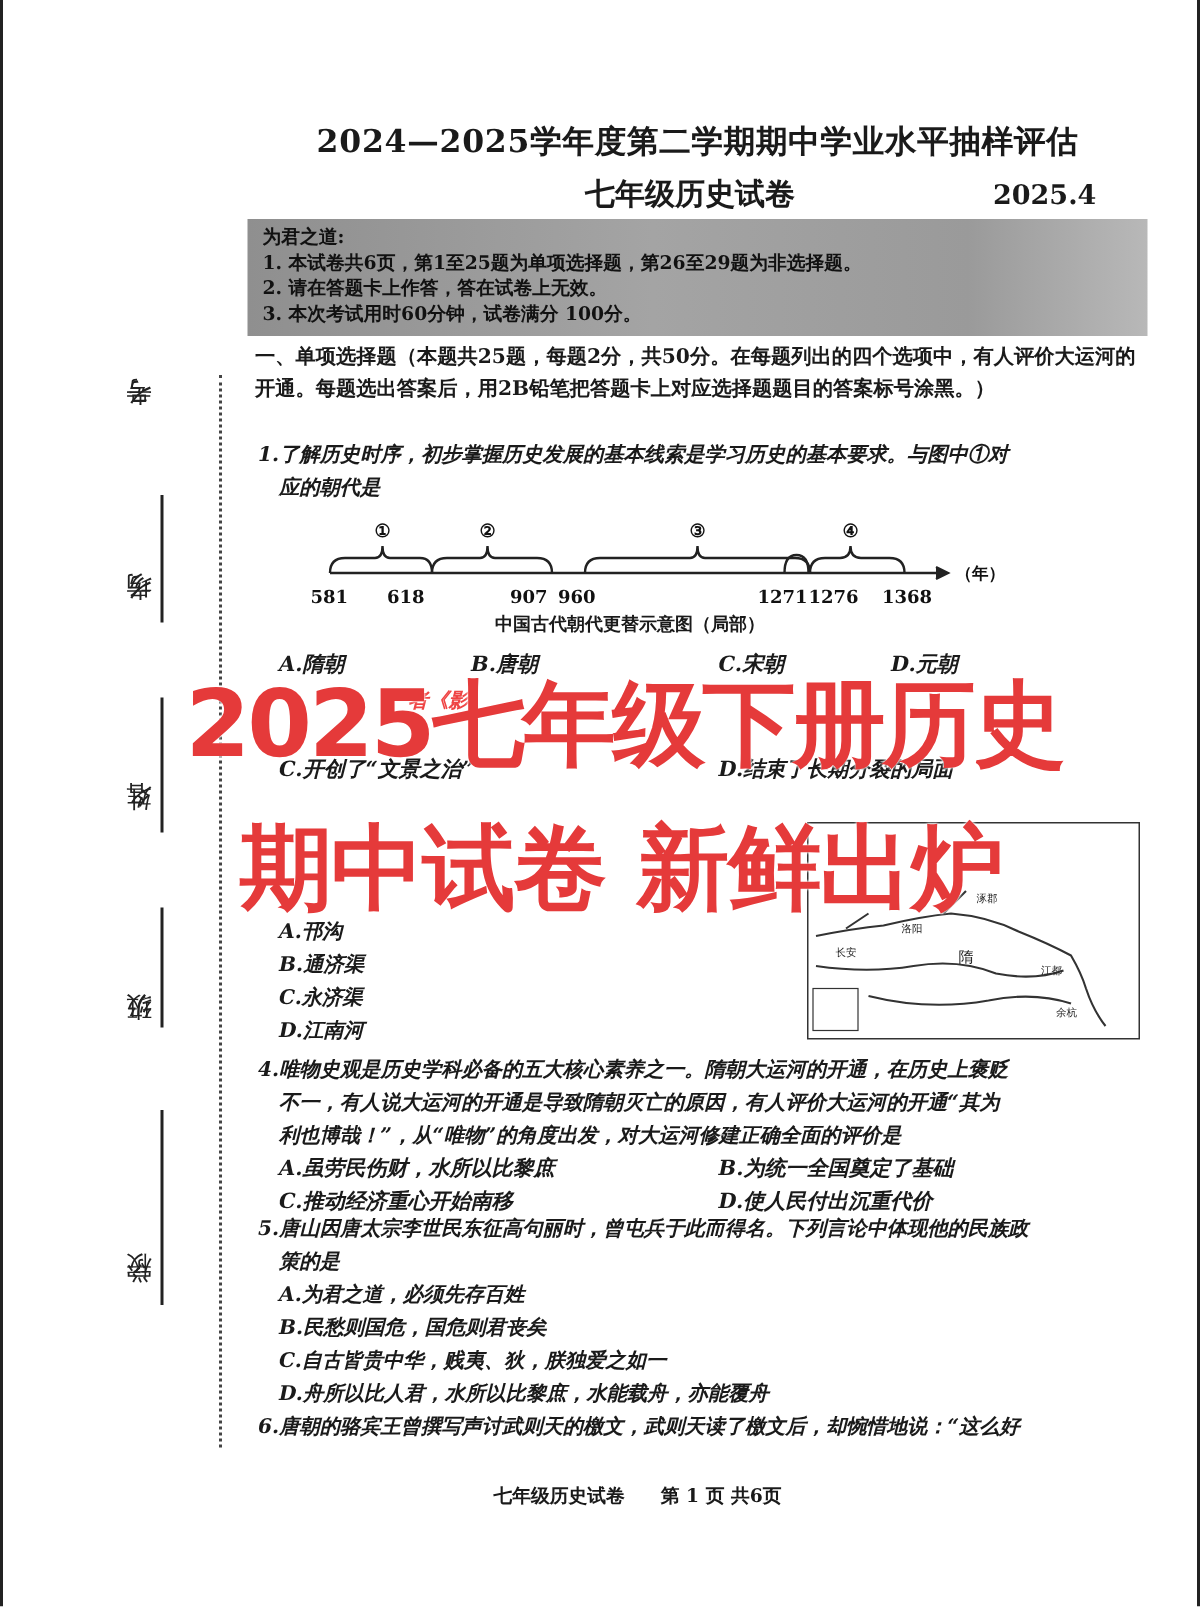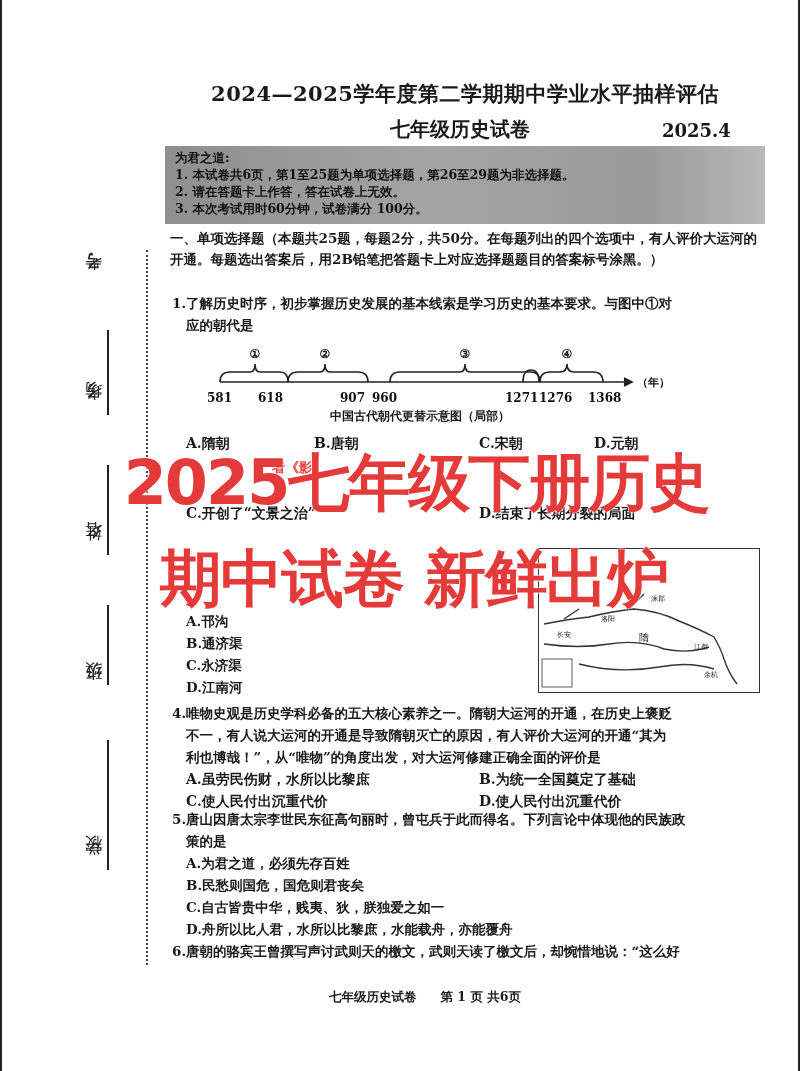--- a/index.html
+++ b/index.html
@@ -17,21 +17,21 @@
   
   .title { position: absolute; left: 150px; top: 80px; width: 630px; text-align: center; font-size: 21px; font-weight: bold; letter-spacing: 0.5px; }
   .subtitle { position: absolute; left: 150px; top: 116px; width: 460px; text-align: right; font-size: 20px; font-weight: bold; }
   .date { position: absolute; left: 662px; top: 120px; font-size: 18px; font-weight: bold; }
 
   .notice { position: absolute; left: 165px; top: 146px; width: 600px; height: 78px; background: linear-gradient(90deg, #8f8f8f 0%, #a4a4a4 45%, #9a9a9a 80%, #b8b8b8 100%); padding: 3px 10px; font-size: 12.5px; font-weight: bold; color: #111; line-height: 17px; }
   .notice-head { font-size: 12.5px; }
 
   .section-head { position: absolute; left: 170px; top: 228px; width: 600px; font-size: 13.5px; font-weight: bold; line-height: 21px; }
 
-  .q { position: absolute; left: 172px; width: 600px; font-size: 13.5px; font-weight: bold; line-height: 22px; }
+  .q { position: absolute; left: 172px; width: 600px; font-size: 13.5px; font-weight: bold; line-height: 22px; font-style: italic; }
   .q .indent { padding-left: 14px; }
   .opt-row { display: flex; }
   .opt { font-size: 14px; font-weight: bold; }
 
   
   .timeline { position: absolute; left: 175px; top: 340px; width: 500px; height: 70px; }
   .caption { position: absolute; left: 160px; top: 408px; width: 520px; text-align: center; font-size: 12px; font-weight: bold; }
 
   
   .map-box { position: absolute; left: 538px; top: 548px; width: 222px; height: 145px; border: 1.5px solid #333; background: #fff; }
@@ -171,21 +171,21 @@
 
 <div class="q" style="top:702px;">
   <div><span>4.</span><span>唯物史观是历史学科必备的五大核心素养之一。隋朝大运河的开通，在历史上褒贬</span></div>
   <div class="indent">不一，有人说大运河的开通是导致隋朝灭亡的原因，有人评价大运河的开通“其为</div>
   <div class="indent">利也博哉！”，从“唯物”的角度出发，对大运河修建正确全面的评价是</div>
   <div class="opt-row indent">
     <span class="opt" style="width:293px;">A.虽劳民伤财，水所以比黎庶</span>
     <span class="opt">B.为统一全国奠定了基础</span>
   </div>
   <div class="opt-row indent">
-    <span class="opt" style="width:293px;">C.使人民付出沉重代价</span>
+    <span class="opt" style="width:293px;">C.推动经济重心开始南移</span>
     <span class="opt">D.使人民付出沉重代价</span>
   </div>
 </div>
 
 <div class="q" style="top:808px;">
   <div><span>5.</span><span>唐山因唐太宗李世民东征高句丽时，曾屯兵于此而得名。下列言论中体现他的民族政</span></div>
   <div class="indent">策的是</div>
   <div class="indent">A.为君之道，必须先存百姓</div>
   <div class="indent">B.民愁则国危，国危则君丧矣</div>
   <div class="indent">C.自古皆贵中华，贱夷、狄，朕独爱之如一</div>

